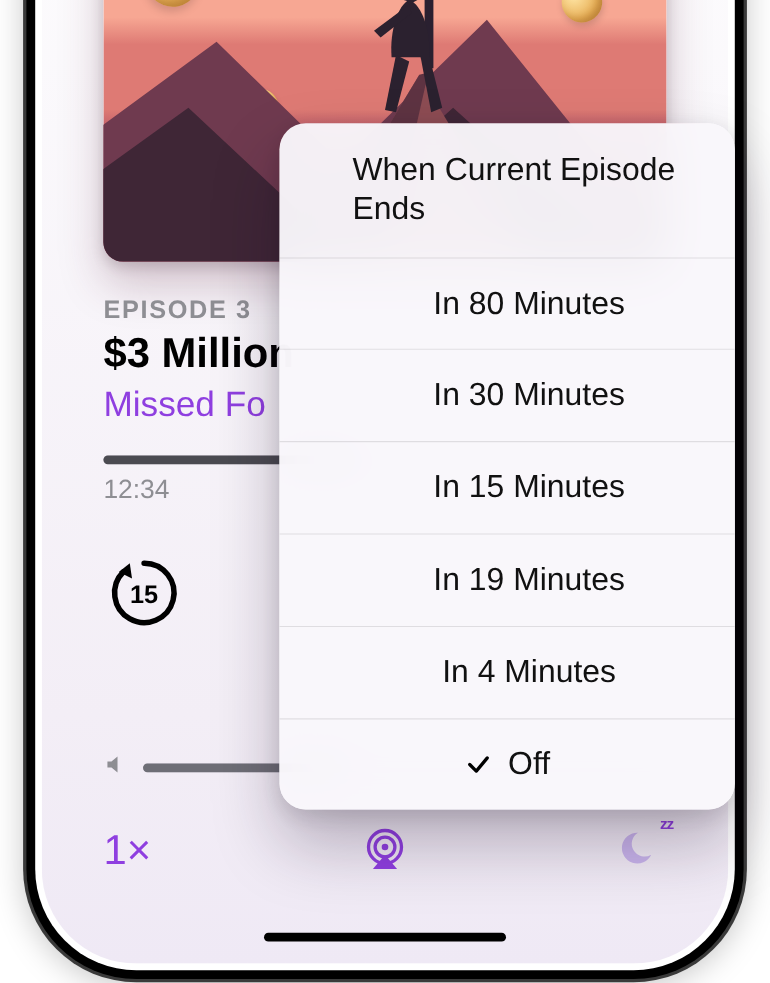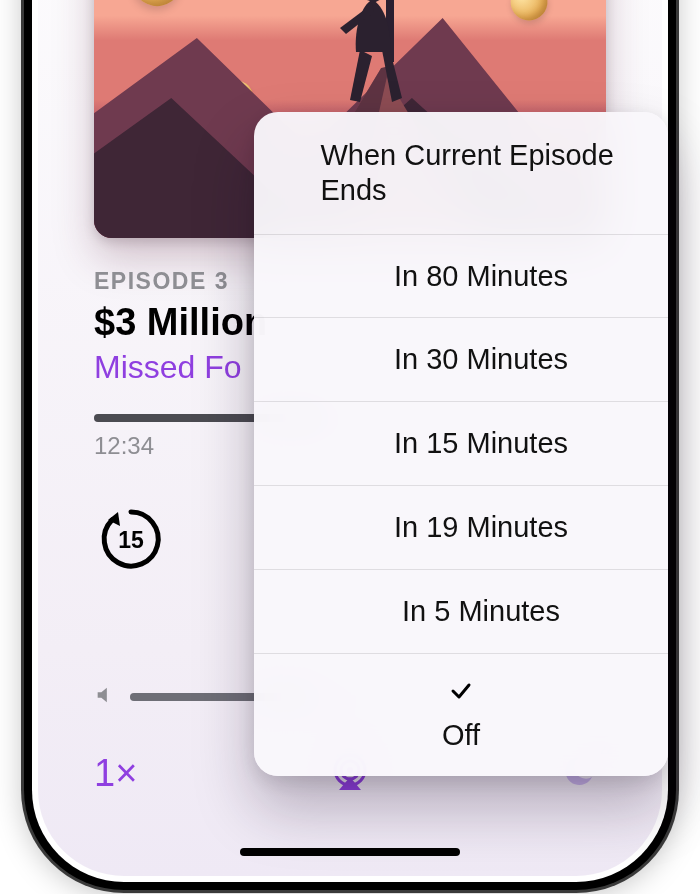--- a/index.html
+++ b/index.html
@@ -44,21 +44,21 @@
   .speed{font-size:38px;font-weight:500;color:#8f3fe0;}
   .airplay svg,.sleep svg{display:block;}
   .airplay{color:#8f3fe0;}
   .sleep{color:#bda6e6;}
   
   .home-ind{position:absolute;left:50%;bottom:20px;transform:translateX(-50%);width:220px;height:8px;border-radius:5px;background:#000;}
   
   .menu{position:absolute;left:254px;top:112px;width:414px;border-radius:24px;background:rgba(249,247,251,.96);backdrop-filter:blur(20px);box-shadow:0 32px 60px rgba(30,10,40,.28),0 6px 20px rgba(0,0,0,.12);overflow:hidden;}
   .menu .item{padding:24px 30px;font-size:29px;color:#111;border-bottom:1px solid rgba(0,0,0,.10);display:flex;align-items:center;gap:14px;line-height:1.2;justify-content:center;}
   .menu .item.first{padding-top:26px;padding-bottom:26px;}
-  .menu .item:last-child{border-bottom:none;flex-direction:column;}
+  .menu .item:last-child{border-bottom:none;}
   .menu .check{width:26px;height:26px;display:inline-flex;align-items:center;justify-content:center;color:#000;font-weight:700;}
   .menu .spacer{width:26px;}
   
   .sleep{position:relative;}
   .sleep .zz{position:absolute;right:-6px;top:-10px;font-size:14px;font-weight:700;color:#8f3fe0;letter-spacing:-1px;}
 </style>
 </head>
 <body>
 <div class="stage">
   <div class="phone">
@@ -171,21 +171,21 @@
     <div class="item">
       <span class="spacer"></span>
         <span>In 15 Minutes</span>
     </div>
     <div class="item">
       <span class="spacer"></span>
         <span>In 19 Minutes</span>
     </div>
     <div class="item">
       <span class="spacer"></span>
-        <span>In 5 Minutes</span>
+        <span>In 4 Minutes</span>
     </div>
     <div class="item">
       <span class="check">
         <svg width="24" height="24" viewBox="0 0 24 24">
             <path d="M4 12 L10 18 L20 6" fill="none" stroke="#000" stroke-width="3" stroke-linecap="round" stroke-linejoin="round"></path>
           </svg>
       </span>
       <span>Off</span>
     </div>
   </div>

